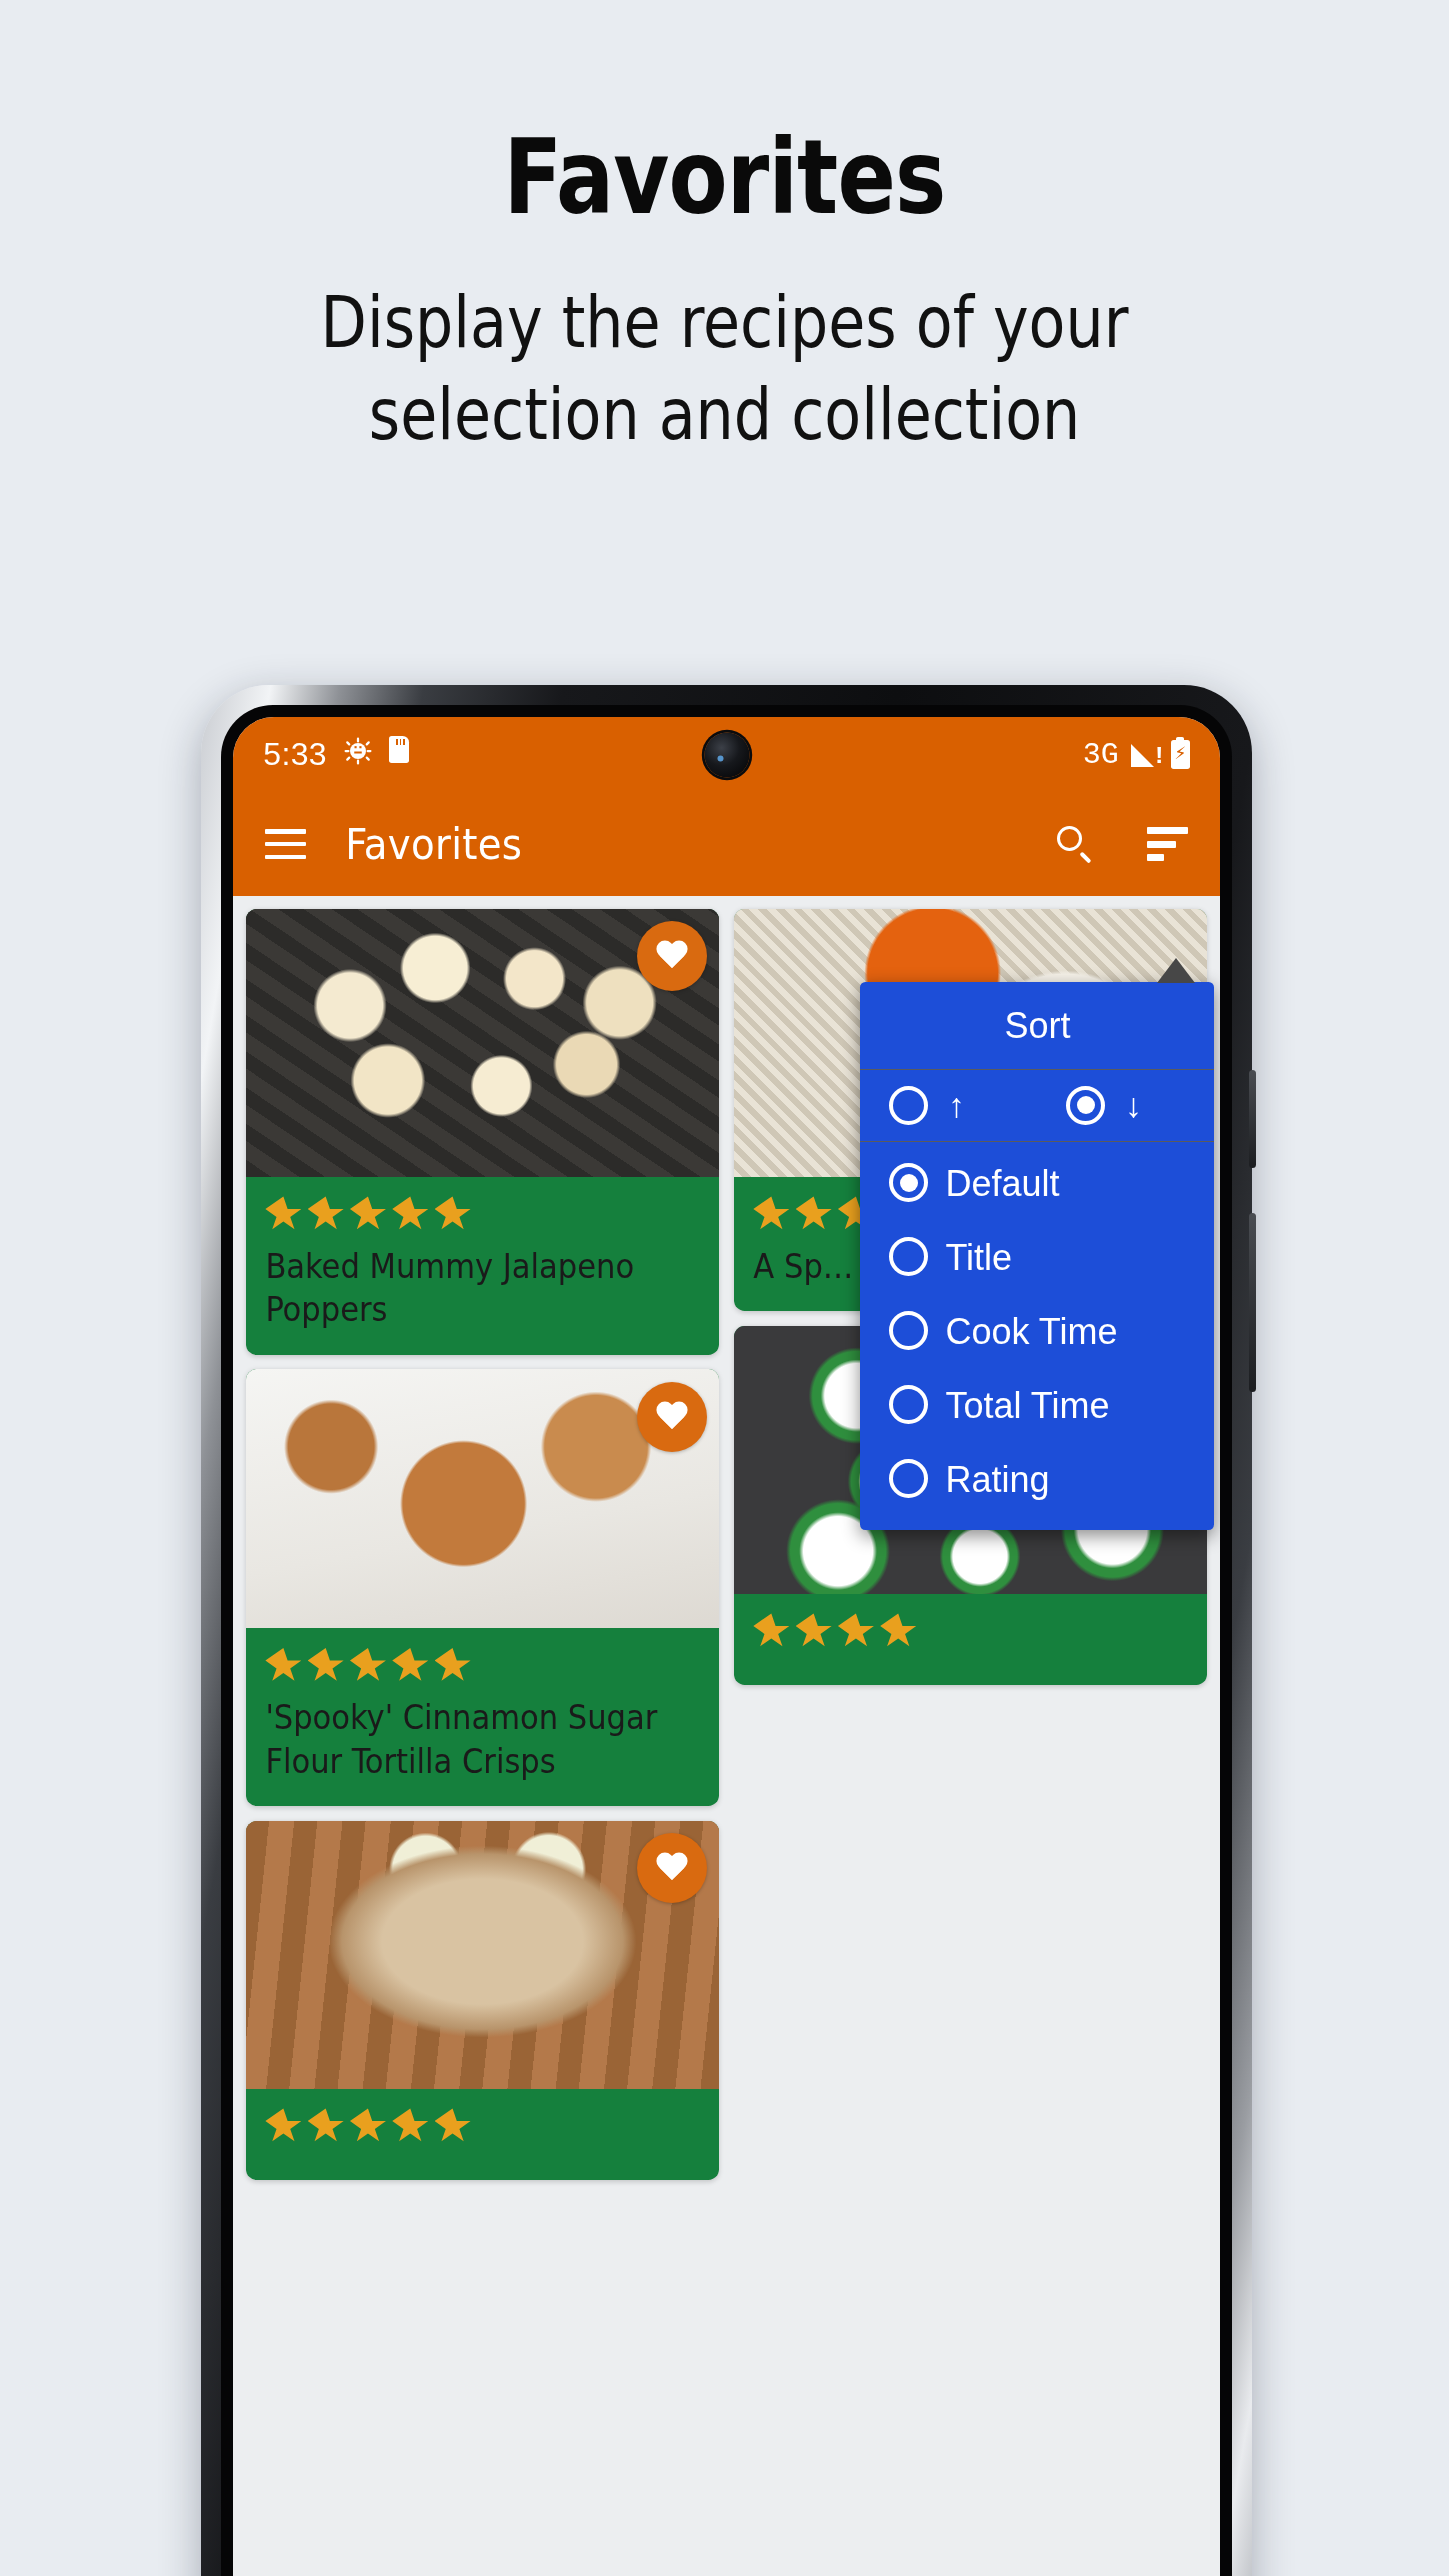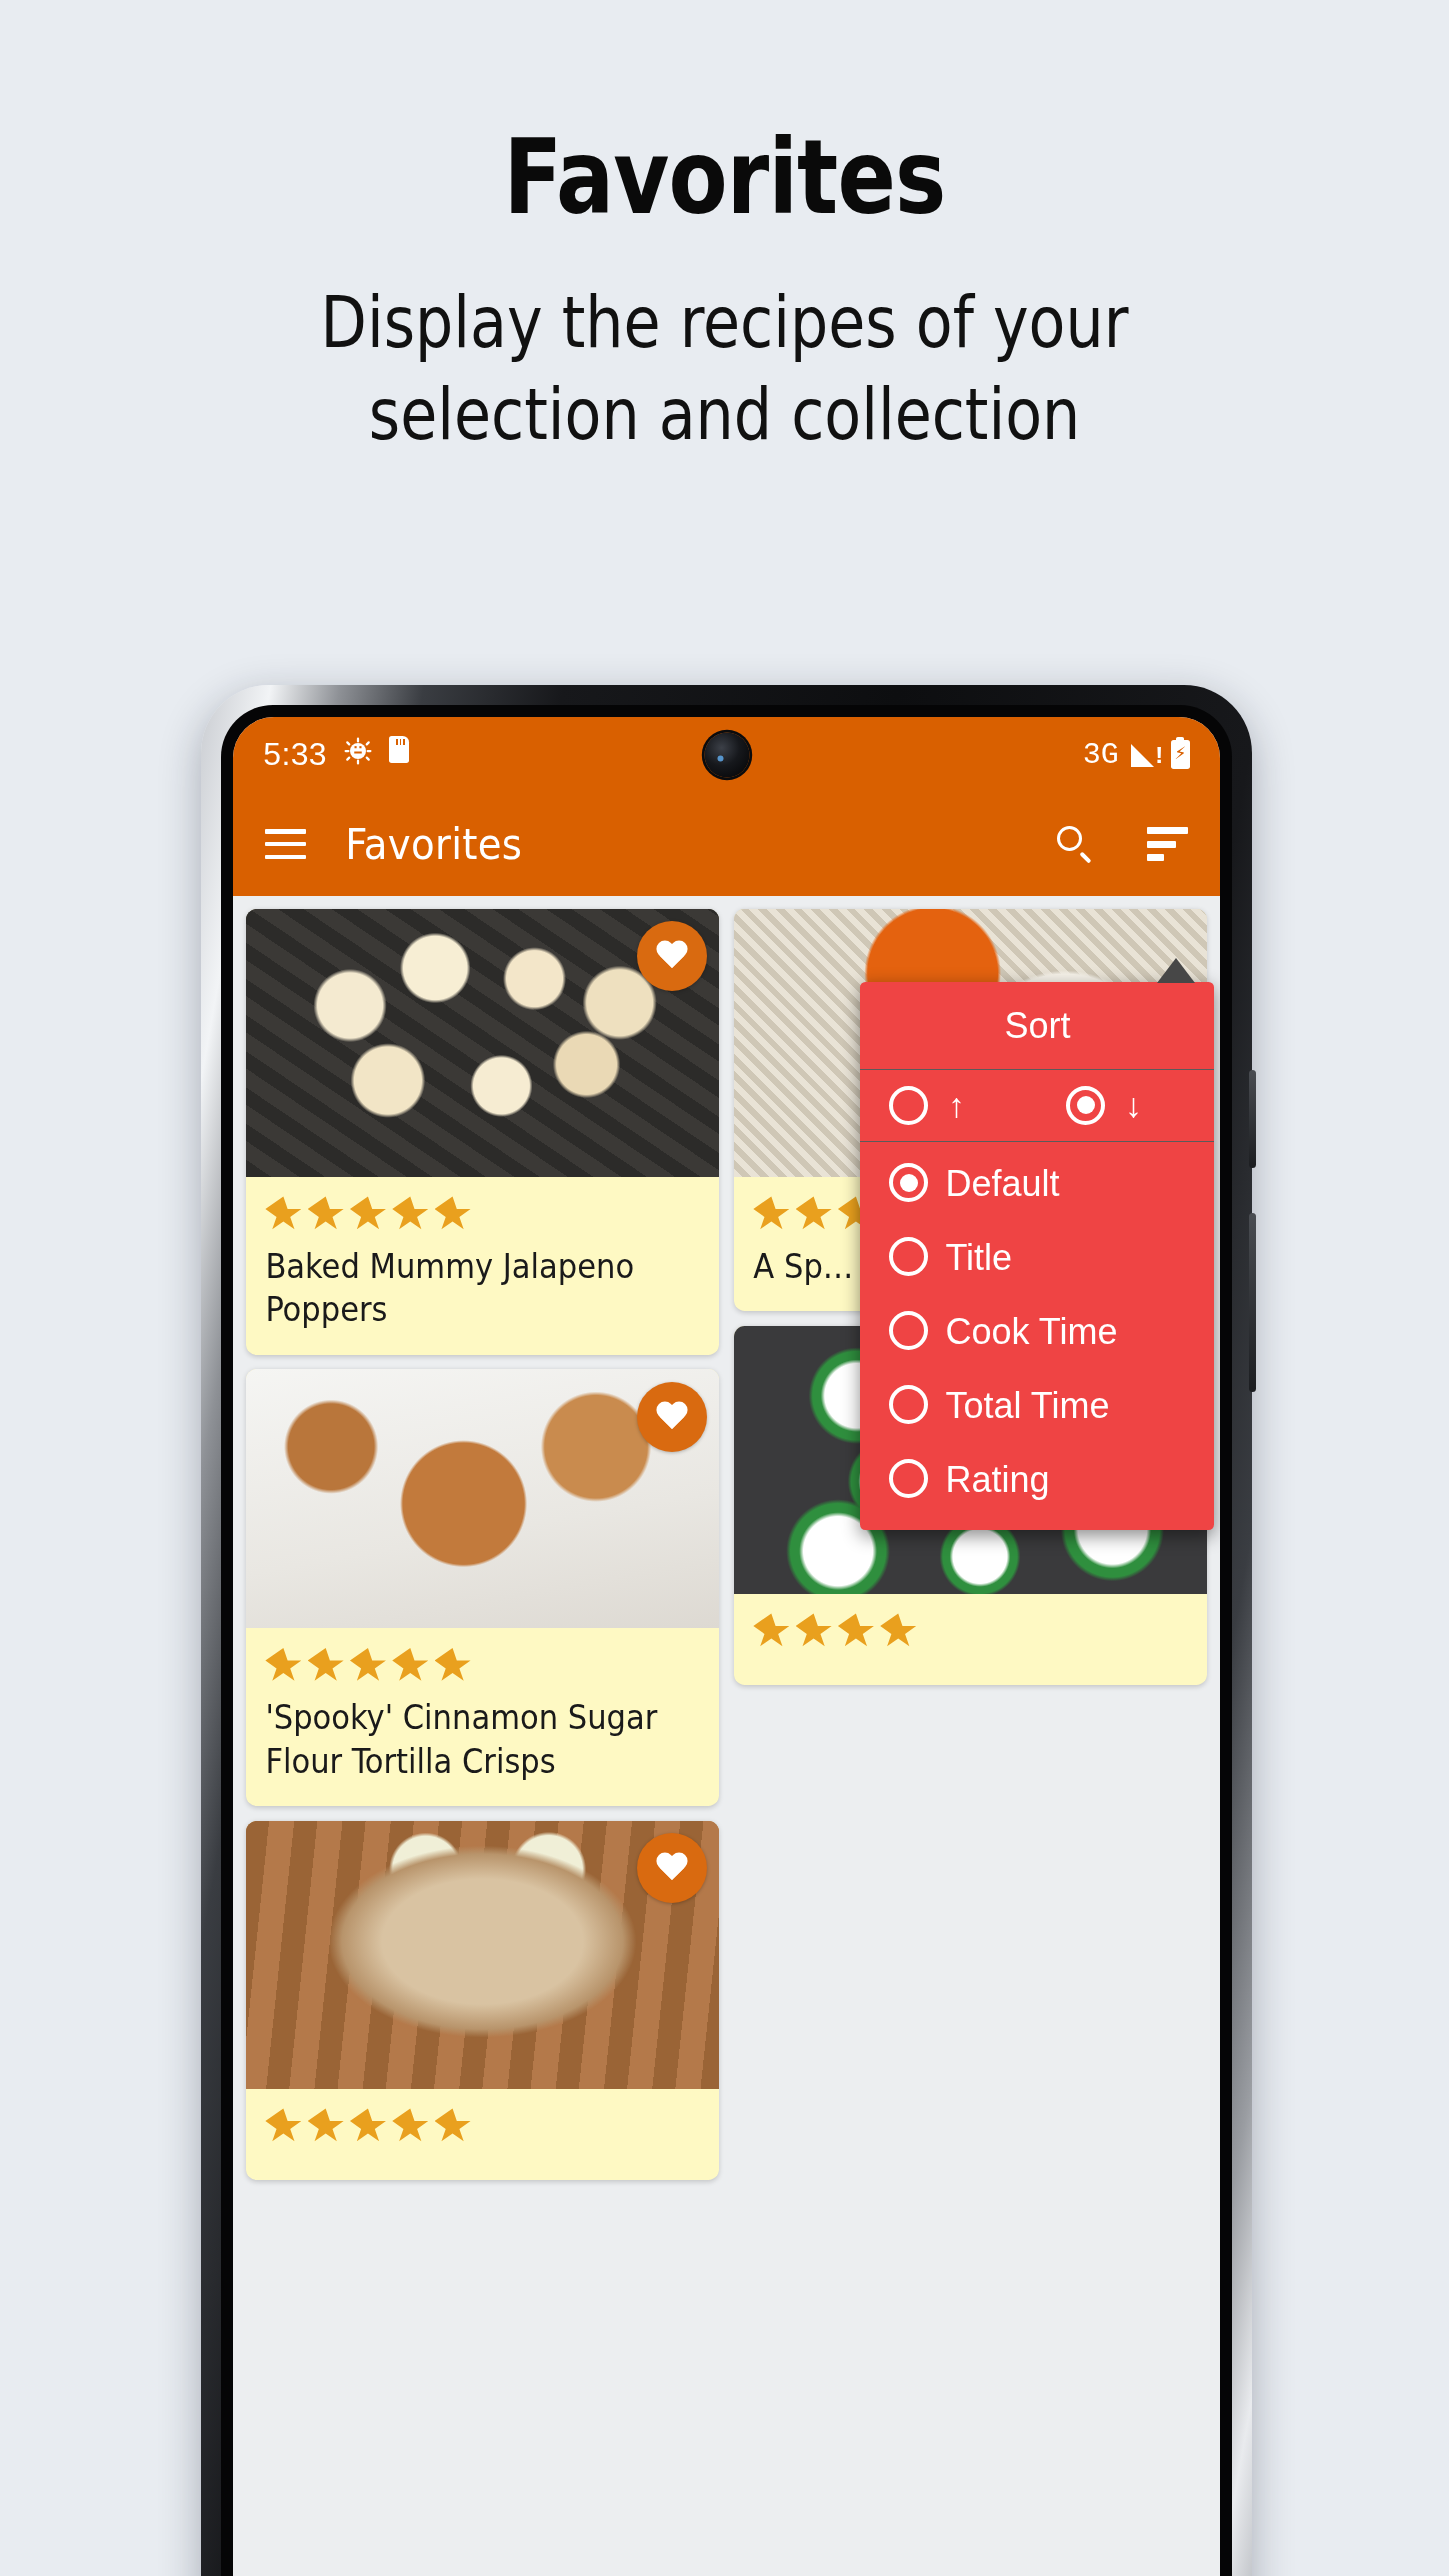--- a/index.html
+++ b/index.html
@@ -168,21 +168,21 @@
     box-sizing:border-box;
   }
   .grid{
     display:grid;
     grid-template-columns:1fr 1fr;
     gap:14.3px;
     align-content:start;
   }
   .col{display:flex;flex-direction:column;gap:14.3px;}
   .card{
-    background:#fef9c3;
+    background:#15803d;
     border-radius:10.7px;
     overflow:hidden;
     box-shadow:0 1.8px 5.4px rgba(0,0,0,.17);
     position:relative;
   }
   .card-img{
     position:relative;
     width:100%;
     background-size:cover;
     background-position:center;
@@ -272,21 +272,21 @@
       radial-gradient(circle at 52% 86%,#fff 0 8%,#2f8f3e 9% 11%,transparent 12%),
       radial-gradient(circle at 80% 76%,#fff 0 8%,#2f8f3e 9% 11%,transparent 12%),
       #3a3a3c;
   }
 
   
   .sort-popup{
     position:absolute;
     right:5.4px;top:86px;
     width:354px;
-    background:#ef4444;
+    background:#1d4ed8;
     border-radius:5.4px;
     box-shadow:0 5.4px 18px rgba(0,0,0,.45);
     z-index:40;
     color:#fff;
   }
   .sort-caret{
     position:absolute;right:19.7px;top:-24px;
     width:0;height:0;
     border-left:19.7px solid transparent;
     border-right:19.7px solid transparent;

